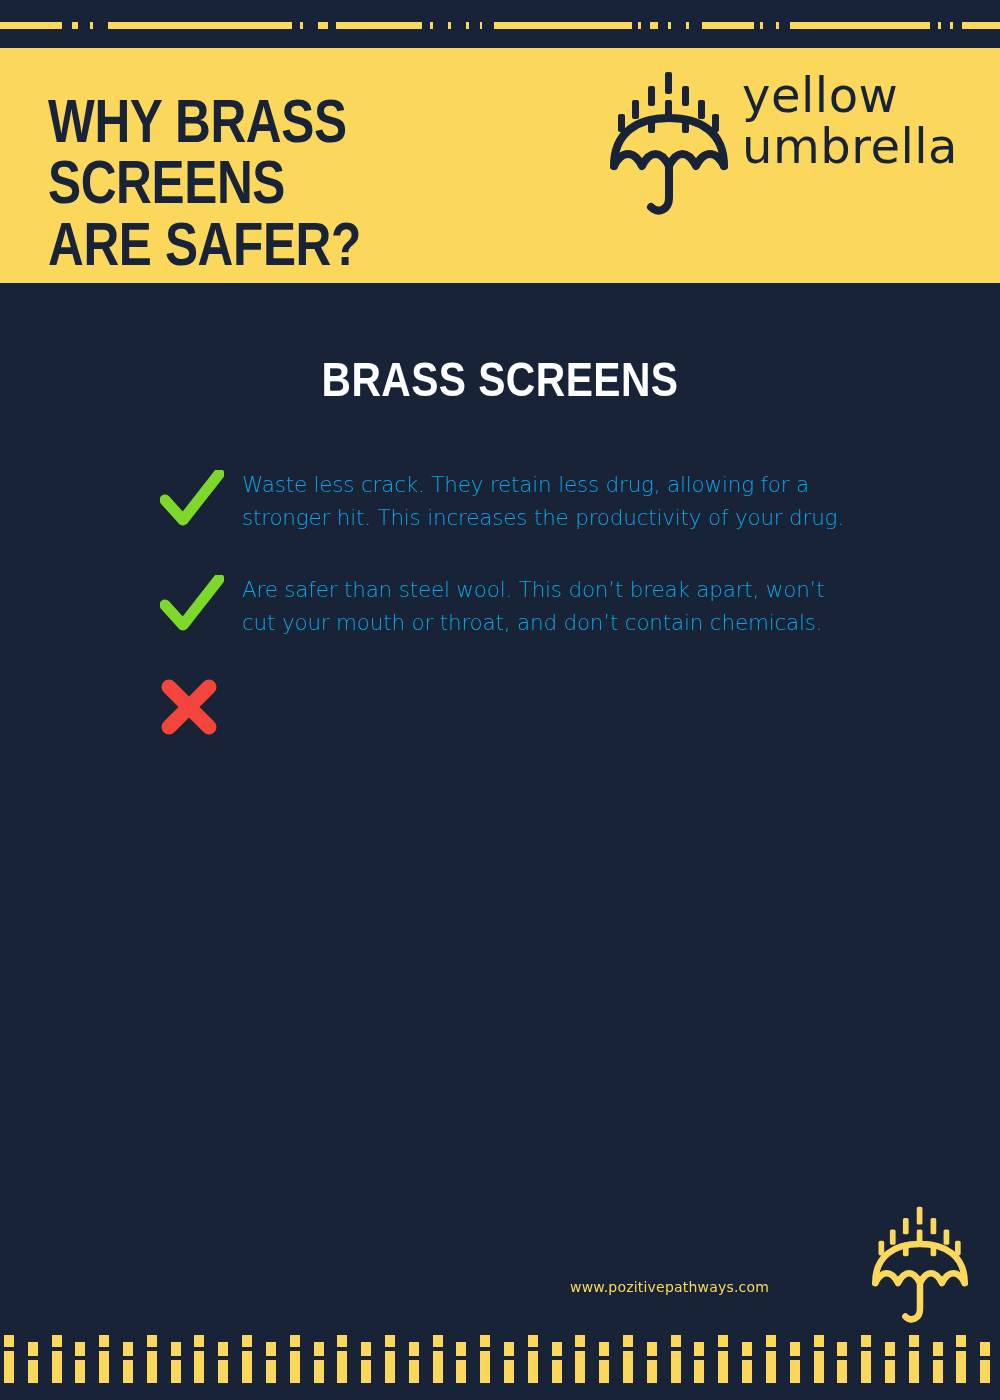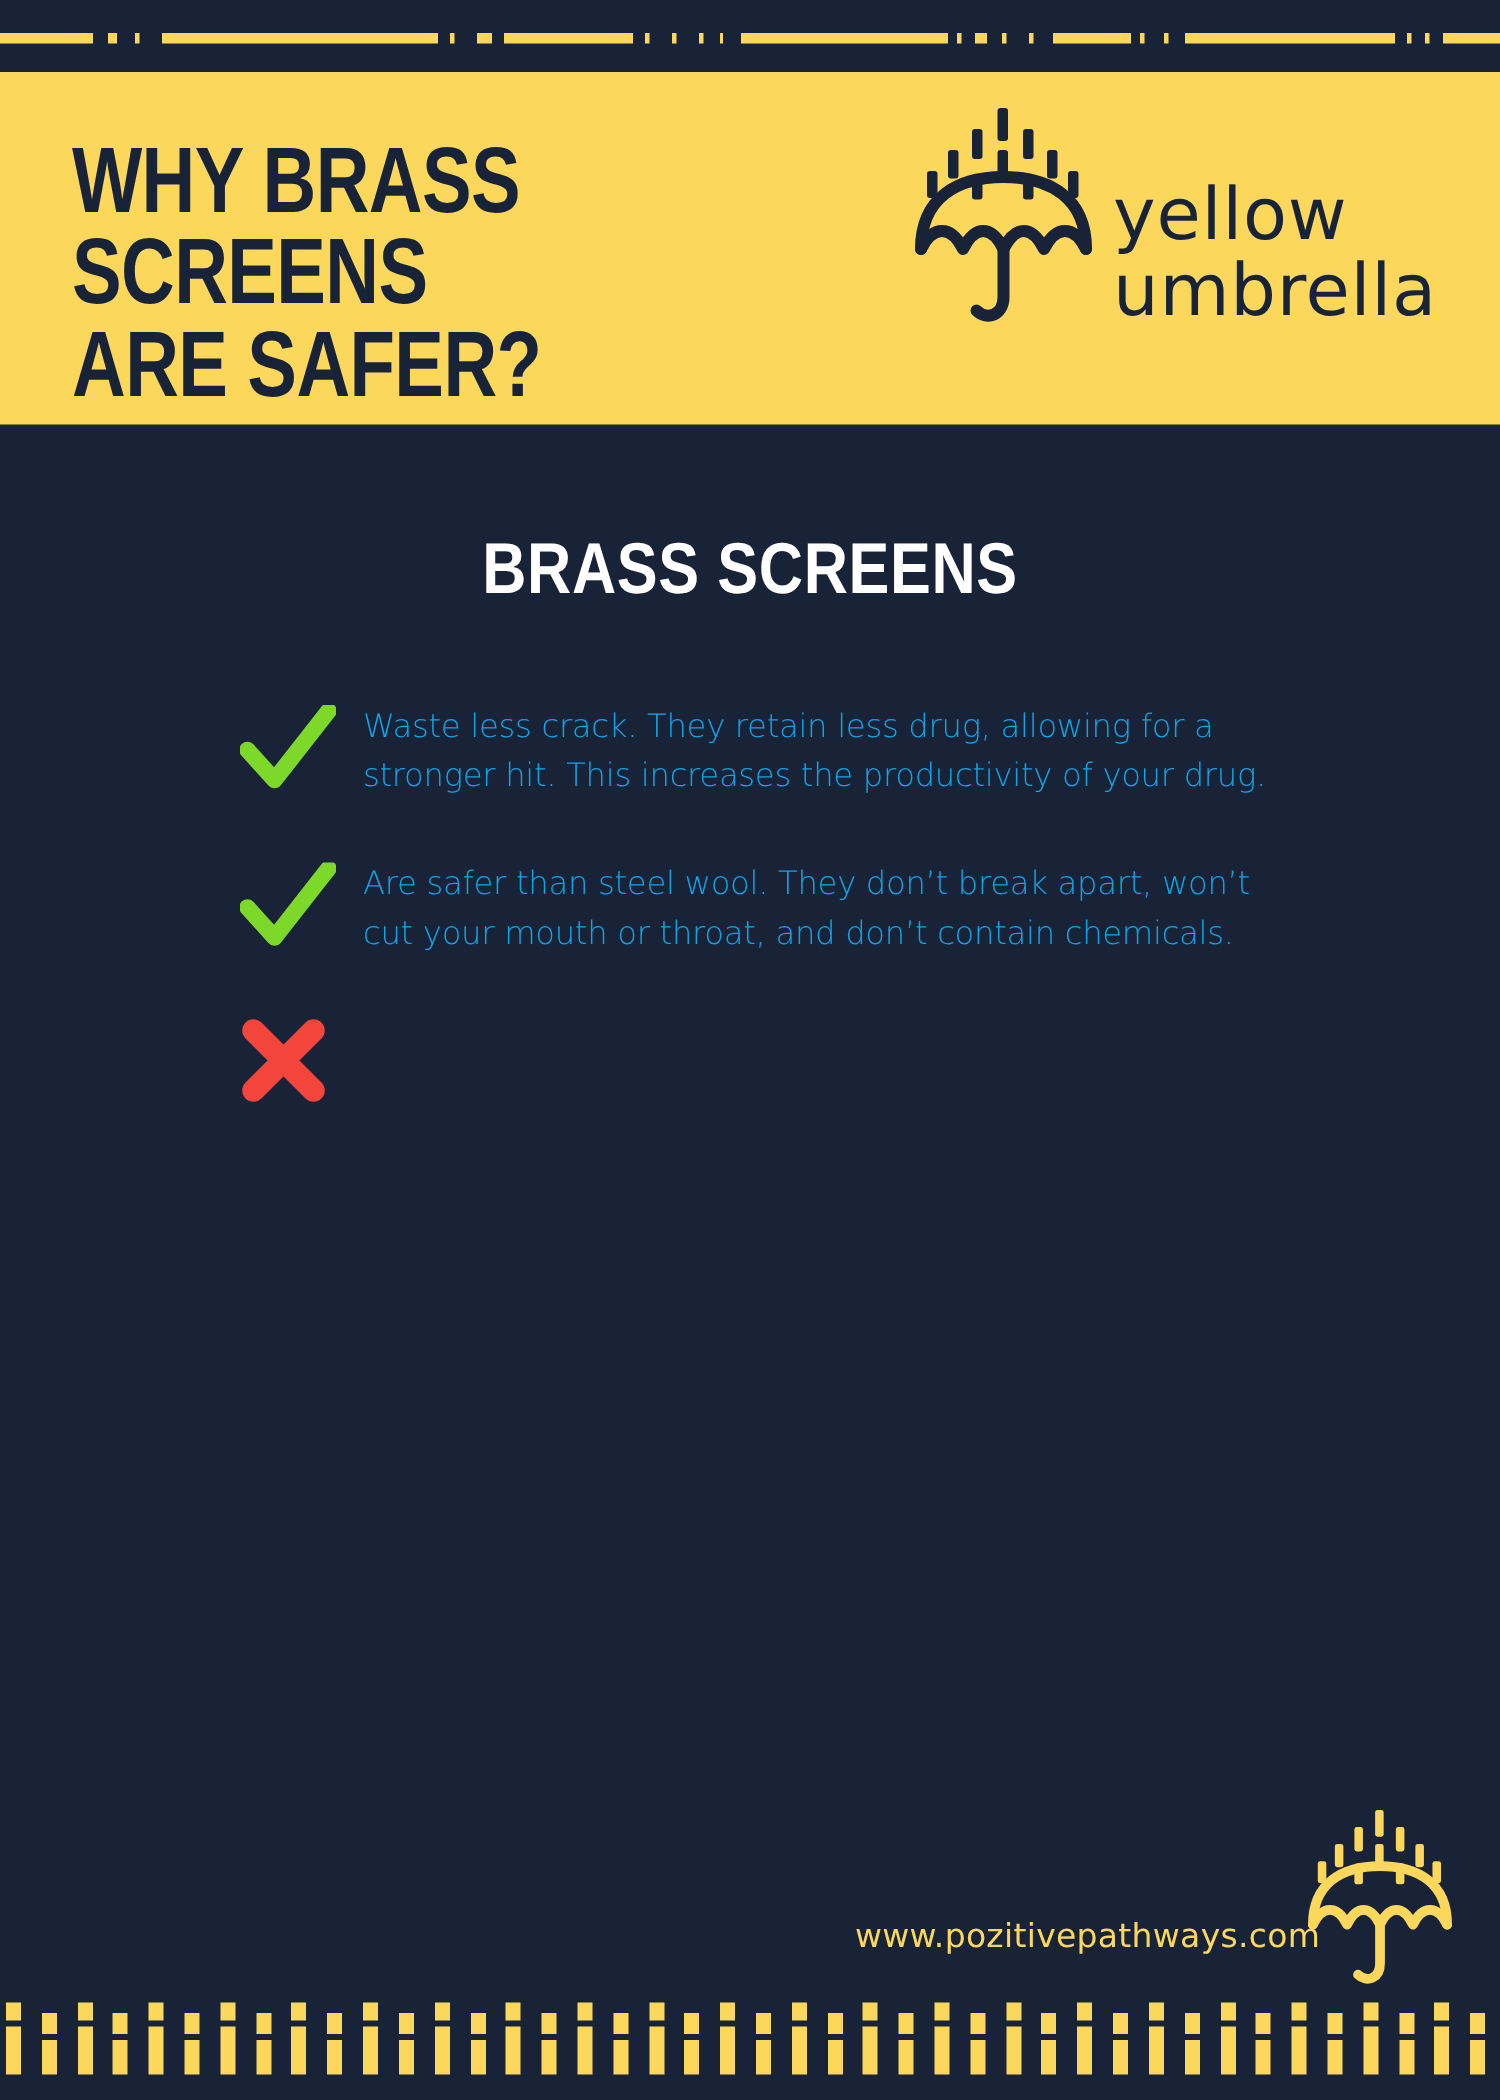--- a/index.html
+++ b/index.html
@@ -62,21 +62,21 @@
     transform: scaleX(0.8);
     transform-origin: left top;
     text-transform: uppercase;
     white-space: pre-line;
   }
   .header-logo {
     position: absolute;
     right: 42px;
     top: 22px;
     display: flex;
-    align-items: flex-end;
+    align-items: flex-start;
     gap: 14px;
   }
   .logo-mark { width: 118px; height: 150px; display: block; }
   .logo-word {
     color: #182337;
     font-family: "DejaVu Sans", sans-serif;
     font-size: 48px;
     line-height: 1.06;
     font-weight: 400;
     letter-spacing: 0.5px;
@@ -137,21 +137,21 @@
     font-size: 20px;
     line-height: 1.45;
   }
   .footer-contact div { white-space: nowrap; }
   .footer-web {
     position: absolute;
     left: 570px;
     top: 1279px;
     color: #FBD85C;
     font-family: "DejaVu Sans", sans-serif;
-    font-size: 22px;
+    font-size: 14px;
     letter-spacing: 0.2px;
   }
   .footer-logo {
     position: absolute;
     right: 32px;
     top: 1205px;
     width: 96px;
     height: 108px;
   }
   .footer-logo svg { display: block; }
@@ -248,21 +248,21 @@
           </svg>
         </span>
         <span class="bullet-text">Waste less crack. They retain less drug, allowing for a stronger hit. This increases the productivity of your drug.</span>
       </div>
       <div class="bullet">
         <span class="bullet-icon">
           <svg viewBox="0 0 64 58" width="64" height="58" aria-hidden="true">
             <path d="M5 30 L23 50 L59 4" fill="none" stroke="#7DD82A" stroke-width="11" stroke-linecap="round" stroke-linejoin="round"></path>
           </svg>
         </span>
-        <span class="bullet-text">Are safer than steel wool. They don’t break apart, won’t cut your mouth or throat, and don’t contain chemicals.</span>
+        <span class="bullet-text">Are safer than steel wool. This don’t break apart, won’t cut your mouth or throat, and don’t contain chemicals.</span>
       </div>
       <div class="bullet">
         <span class="bullet-icon">
           <svg viewBox="0 0 58 56" width="58" height="56" aria-hidden="true">
             <path d="M9 8 L49 48 M49 8 L9 48" fill="none" stroke="#F4453C" stroke-width="15" stroke-linecap="round"></path>
           </svg>
         </span>
       </div>
     </div>
 

